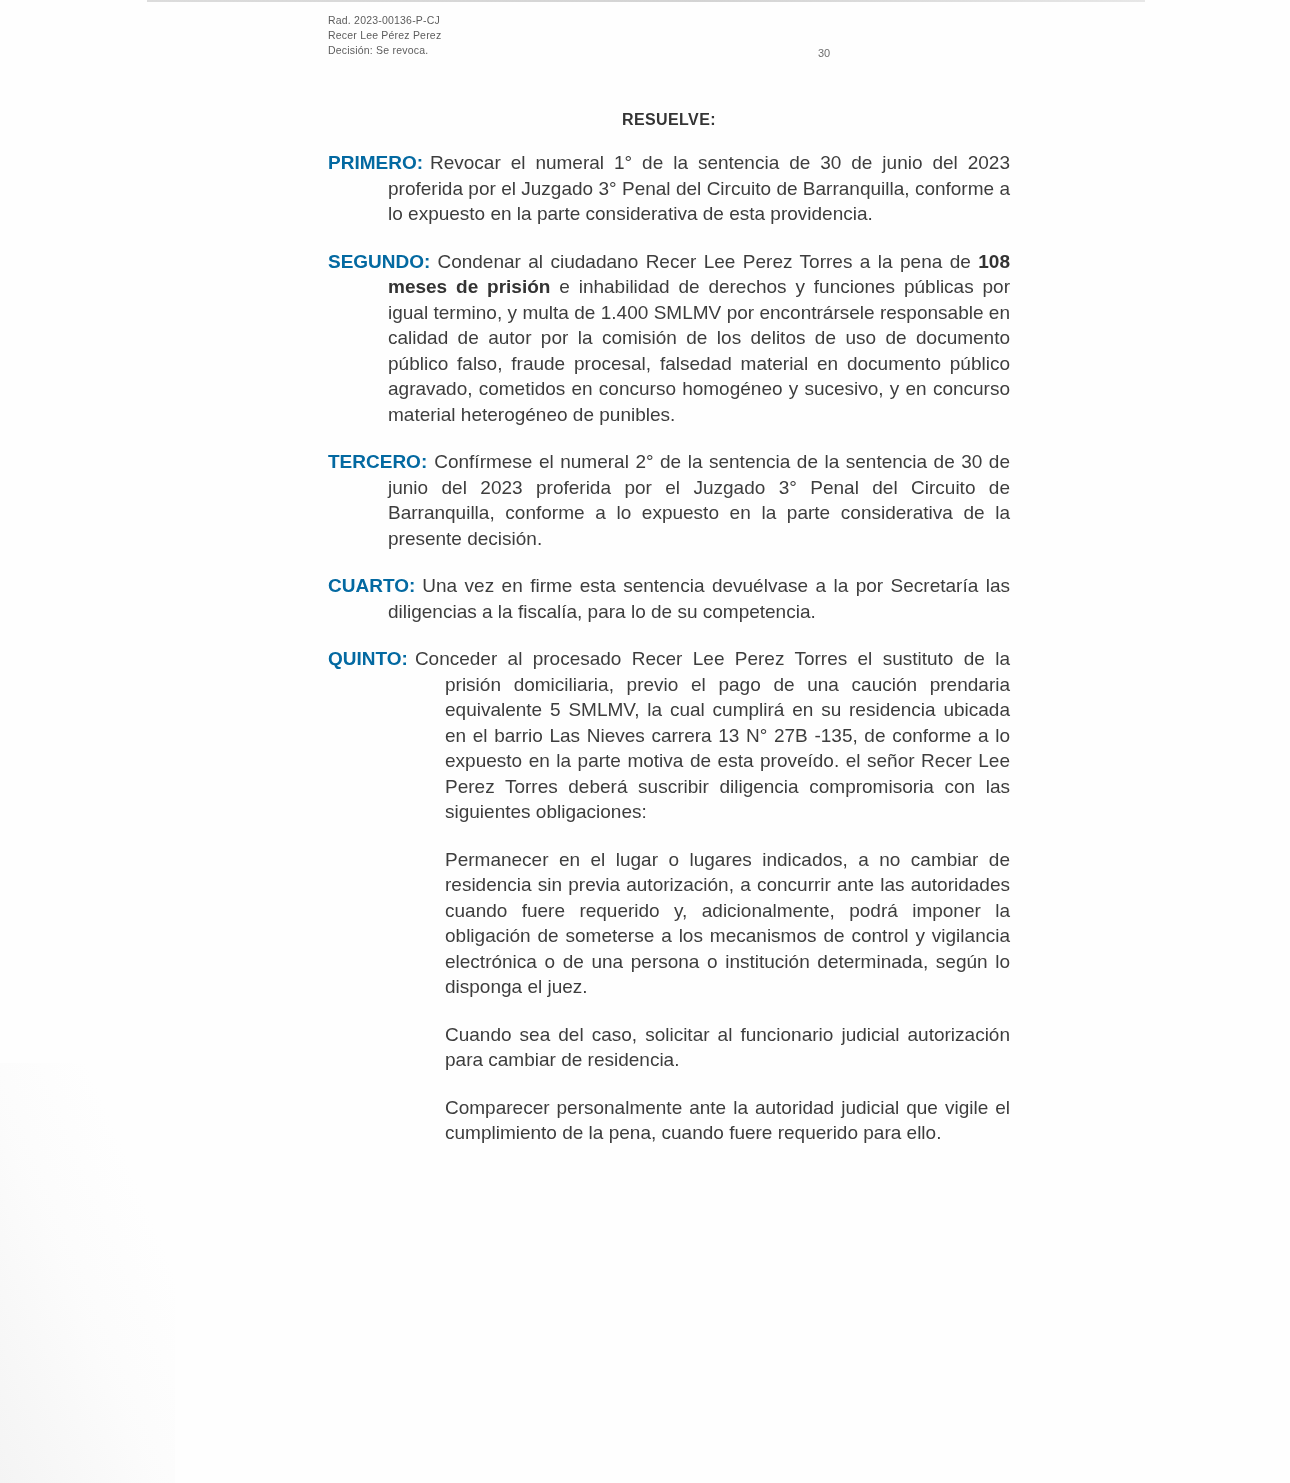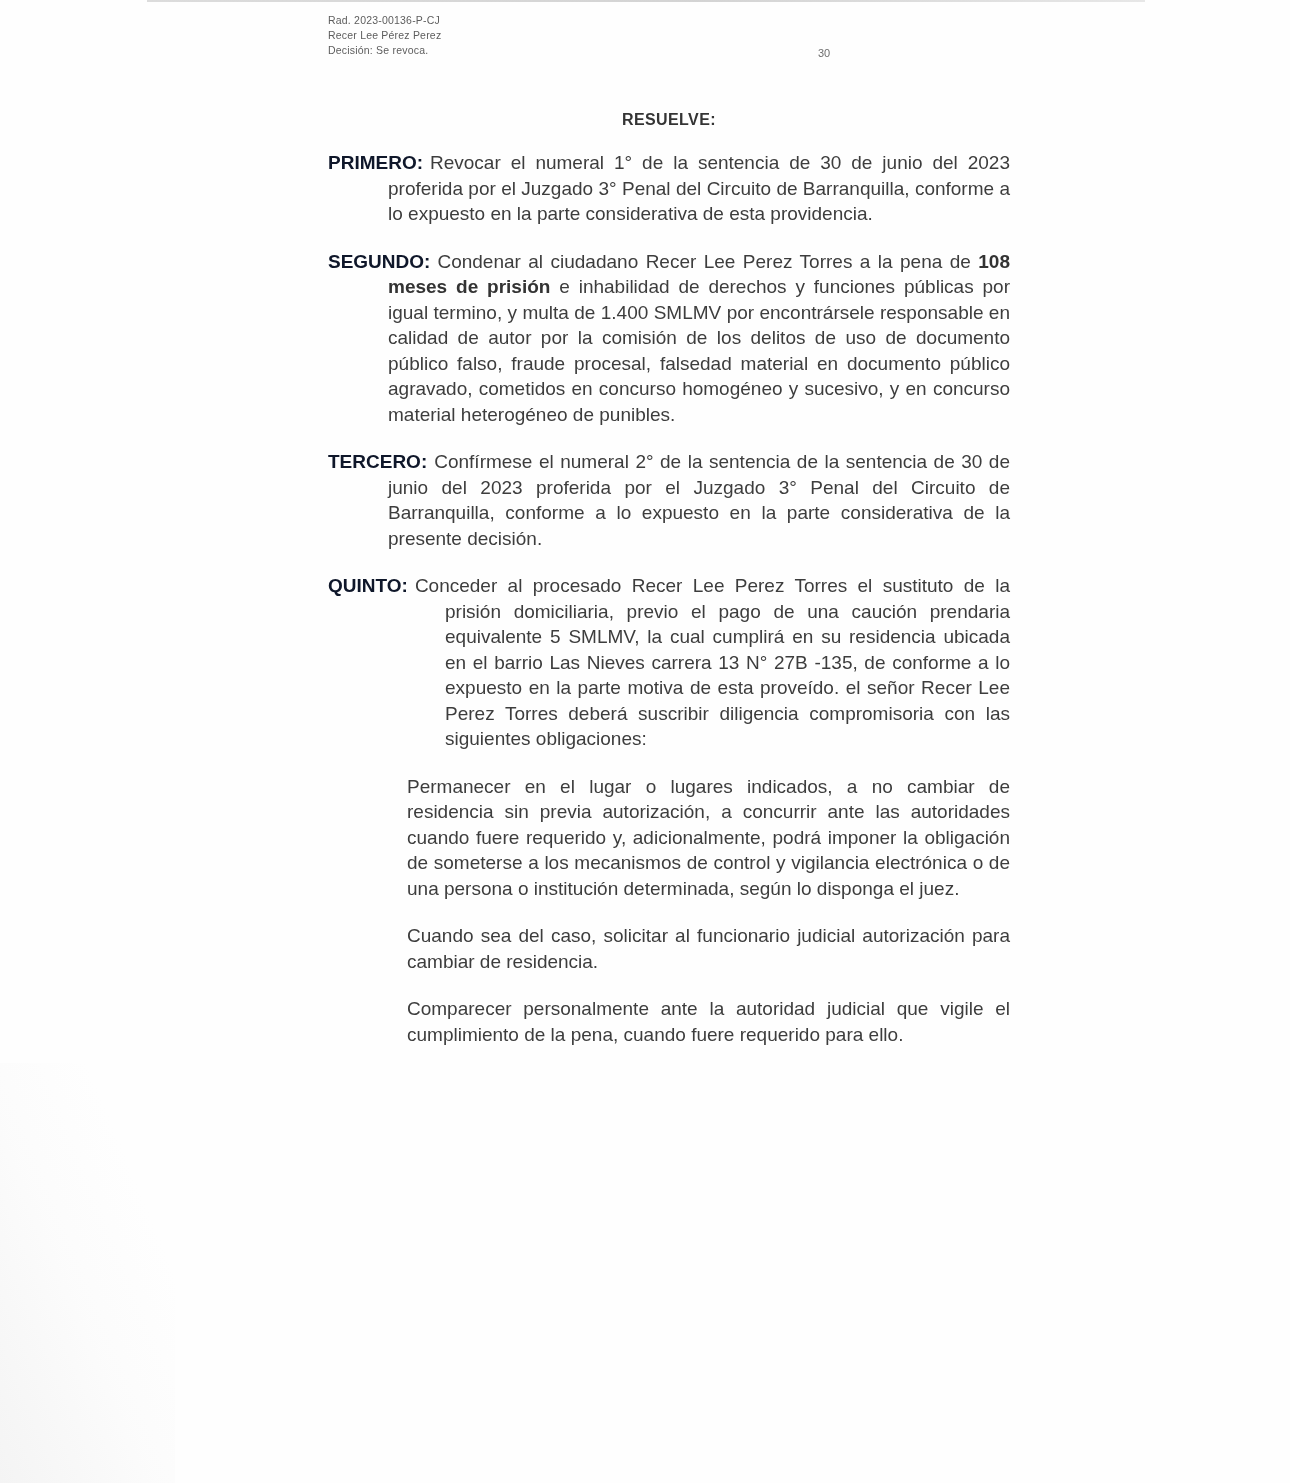--- a/index.html
+++ b/index.html
@@ -77,25 +77,25 @@
   }
   p.res {
     padding-left: 60px;
     text-indent: -60px;
   }
   p.res.quinto {
     padding-left: 117px;
     text-indent: -117px;
   }
   p.obl {
-    margin-left: 79px;
+    margin-left: 117px;
   }
   .label {
     font-weight: bold;
-    color: #0f172a;
+    color: #0369a1;
     margin-right: 7px;
   }
   .bold-run {
     font-weight: bold;
     color: #333333;
   }
 </style>
 </head>
 <body>
 
@@ -115,20 +115,21 @@
   <div class="content">
 
     <h1 class="title">RESUELVE:</h1>
 
     <p class="res"><span class="label">PRIMERO:</span><span>Revocar el numeral 1° de la sentencia de 30 de junio del 2023 proferida por el Juzgado 3° Penal del Circuito de Barranquilla, conforme a lo expuesto en la parte considerativa de esta providencia.</span></p>
 
     <p class="res"><span class="label">SEGUNDO:</span><span>Condenar al ciudadano Recer Lee Perez Torres a la pena de </span><span class="bold-run">108 meses de prisión</span><span> e inhabilidad de derechos y funciones públicas por igual termino, y multa de 1.400 SMLMV por encontrársele responsable en calidad de autor por la comisión de los delitos de uso de documento público falso, fraude procesal, falsedad material en documento público agravado, cometidos en concurso homogéneo y sucesivo, y en concurso material heterogéneo de punibles.</span></p>
 
     <p class="res"><span class="label">TERCERO:</span><span>Confírmese el numeral 2° de la sentencia de la sentencia de 30 de junio del 2023 proferida por el Juzgado 3° Penal del Circuito de Barranquilla, conforme a lo expuesto en la parte considerativa de la presente decisión.</span></p>
 
+    <p class="res"><span class="label">CUARTO:</span><span>Una vez en firme esta sentencia devuélvase a la por Secretaría las diligencias a la fiscalía, para lo de su competencia.</span></p>
 
     <p class="res quinto"><span class="label">QUINTO:</span><span>Conceder al procesado Recer Lee Perez Torres el sustituto de la prisión domiciliaria, previo el pago de una caución prendaria equivalente 5 SMLMV, la cual cumplirá en su residencia ubicada en el barrio Las Nieves  carrera 13 N° 27B -135, de conforme a lo expuesto en la parte motiva de esta proveído. el señor Recer Lee Perez Torres deberá suscribir diligencia compromisoria con las siguientes obligaciones:</span></p>
 
     <p class="obl">Permanecer en el lugar o lugares indicados, a no cambiar de residencia sin previa autorización, a concurrir ante las autoridades cuando fuere requerido y, adicionalmente, podrá imponer la obligación de someterse a los mecanismos de control y vigilancia electrónica o de una persona o institución determinada, según lo disponga el juez.</p>
 
     <p class="obl">Cuando sea del caso, solicitar al funcionario judicial autorización para cambiar de residencia.</p>
 
 
     <p class="obl">Comparecer personalmente ante la autoridad judicial que vigile el cumplimiento de la pena, cuando fuere requerido para ello.</p>
 

